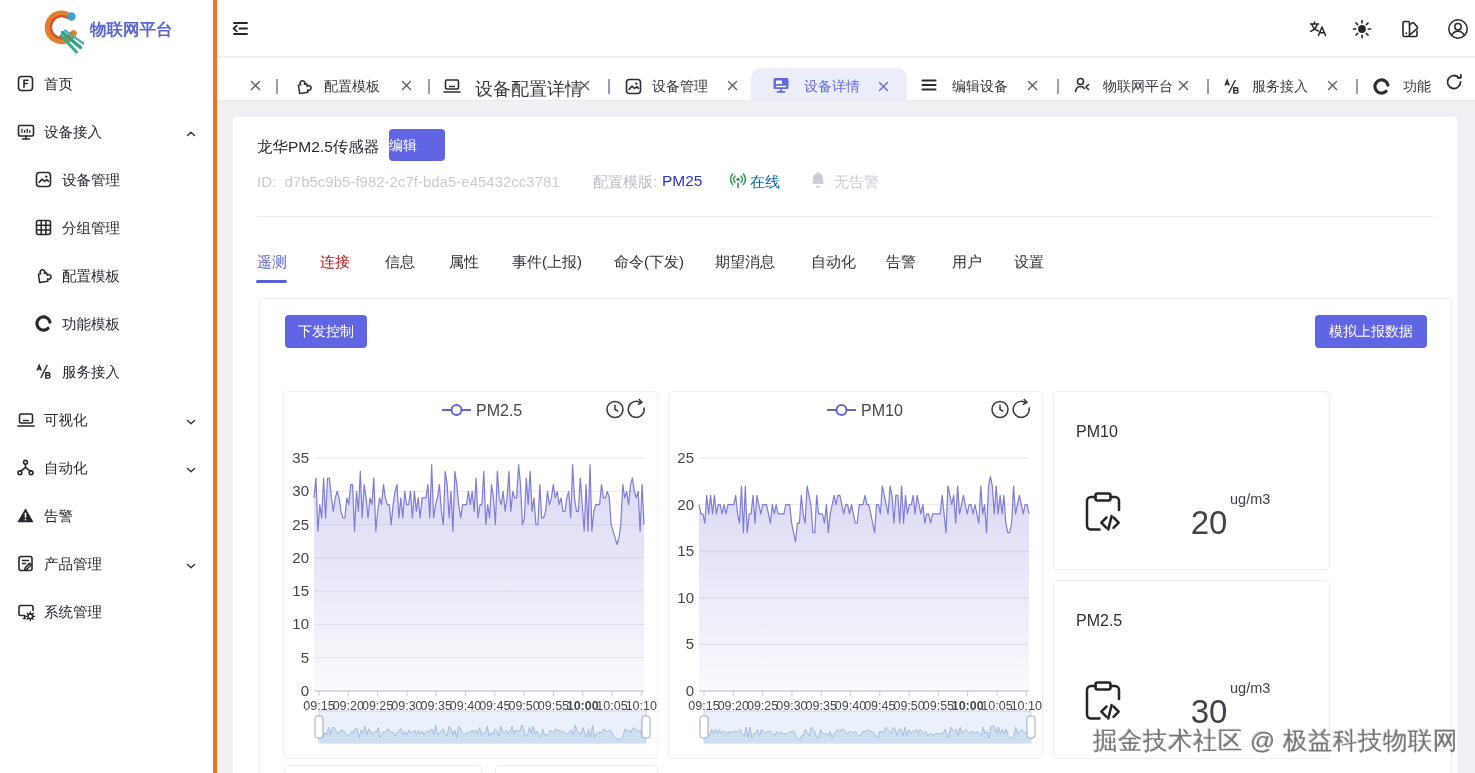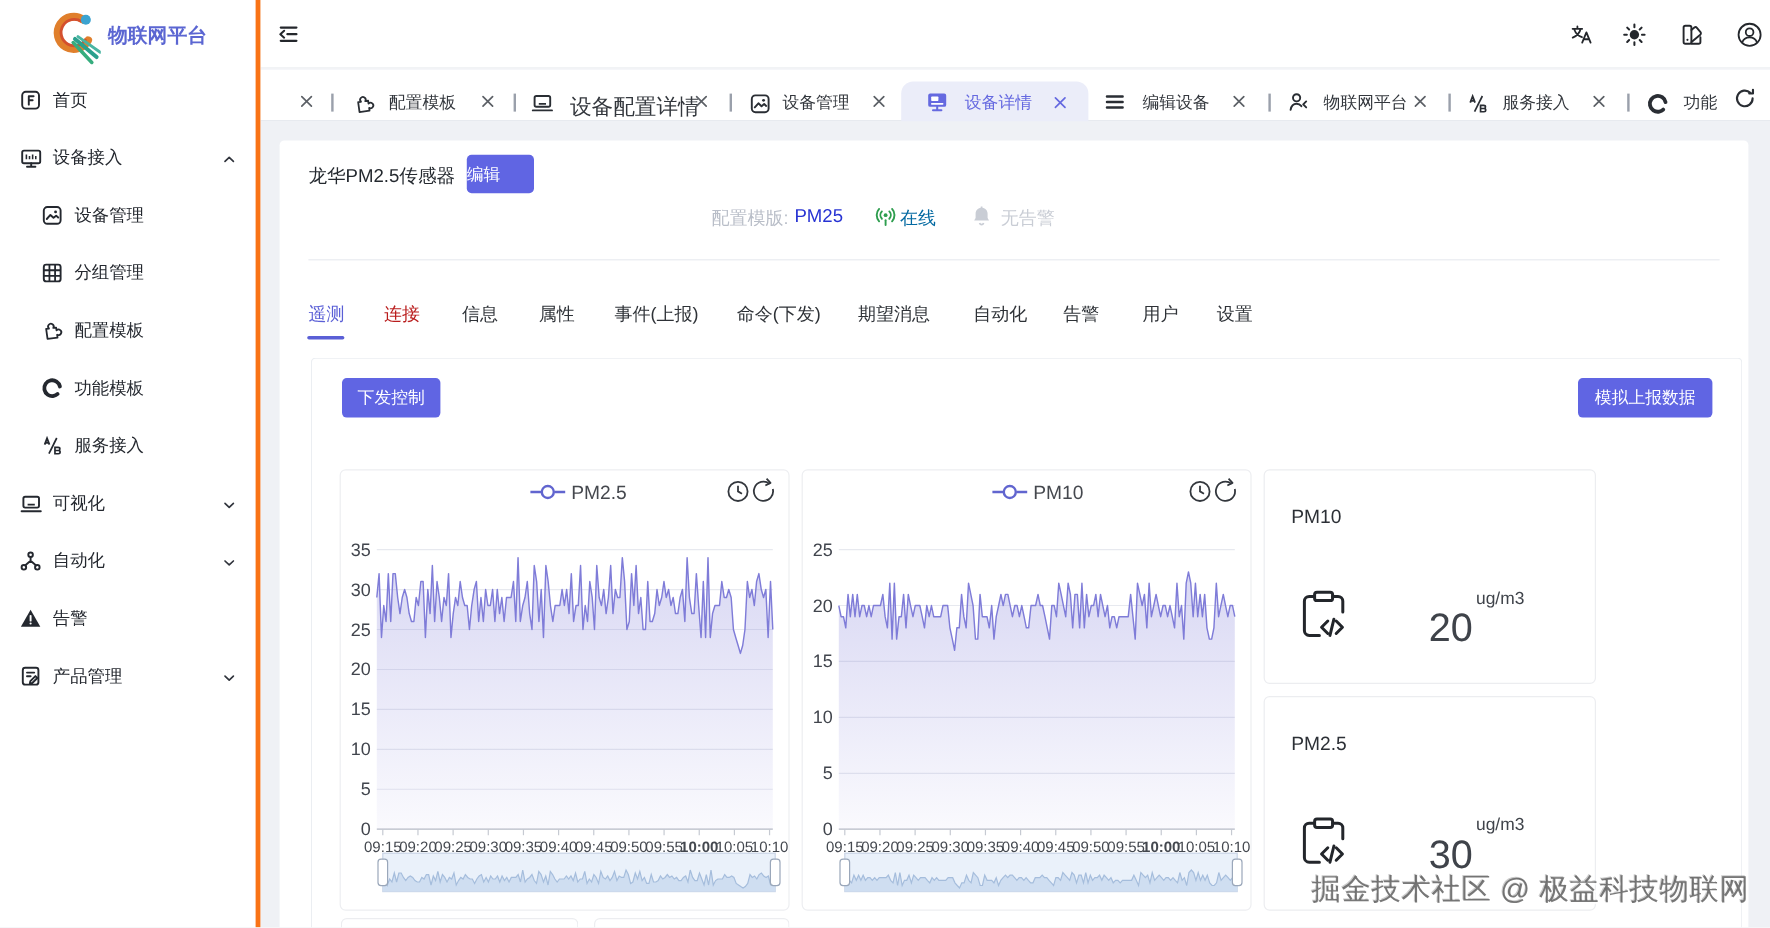--- a/index.html
+++ b/index.html
@@ -114,20 +114,21 @@
     <span style="position:absolute;left:1403px;top:77px"><span style="font-size:14px;color:#33373d">功能</span></span>
     <span style="position:absolute;left:1445px;top:73px"><span style="color:#2a2e34"><svg width="18" height="18" viewBox="0 0 18 18" style="" fill="none">
           <path d="M15.5 9 a6.5 6.5 0 1 1 -1.9-4.6" stroke="currentColor" stroke-width="1.8" stroke-linecap="round" fill="none"></path>
           <path d="M15.8 1.8 v3.1 h-3.1" stroke="currentColor" stroke-width="1.8" stroke-linecap="round" stroke-linejoin="round" fill="none"></path>
         </svg></span></span>
 
 <div style="position:absolute;left:233px;top:117px;width:1224px;height:656px;background:#fff;border-radius:4px 4px 0 0"></div>
 
 <div style="position:absolute;left:257px;top:137px;font-size:15.5px;font-weight:500;color:#24292f">龙华PM2.5传感器</div>
 <div style="position:absolute;left:389px;top:129px;width:56px;height:32px;background:#6065e3;border-radius:4px;color:#fff;font-size:14px;text-align:left;line-height:32px">编辑</div>
+<div style="position:absolute;left:257px;top:173px;font-size:15px;color:#c7cbd3">ID:&nbsp; d7b5c9b5-f982-2c7f-bda5-e45432cc3781</div>
 <div style="position:absolute;left:593px;top:173px;font-size:15px;color:#b9bec8">配置模版:</div>
 <div style="position:absolute;left:662px;top:172px;font-size:15.5px;color:#2733d3">PM25</div>
 <div style="position:absolute;left:728px;top:171px"><svg width="20" height="18" viewBox="0 0 20 18" style="" fill="none">
         <g stroke="#2f9e4f" stroke-width="1.6" fill="none" stroke-linecap="round">
           <path d="M10 12.5 v4"></path>
           <circle cx="10" cy="8.3" r="1.6" fill="#2f9e4f" stroke="none"></circle>
           <path d="M6.9 11.3 a4.4 4.4 0 0 1 0-6.1 M13.1 5.2 a4.4 4.4 0 0 1 0 6.1"></path>
           <path d="M4.6 13.4 a7.6 7.6 0 0 1 0-10.3 M15.4 3.1 a7.6 7.6 0 0 1 0 10.3"></path>
         </g>
       </svg></div>
@@ -429,15 +430,26 @@
 <span style="position:absolute;left:16px;top:14px;color:#24282f"><svg width="19" height="19" viewBox="0 0 19 19" style="" fill="none">
             <rect x="3" y="2.5" width="13" height="14" rx="2" stroke="currentColor" stroke-width="1.6" stroke-linecap="round" stroke-linejoin="round" fill="none"></rect>
             <path d="M6.5 6.5 h6 M6.5 9.5 h3" stroke="currentColor" stroke-width="1.6" stroke-linecap="round" stroke-linejoin="round" fill="none"></path>
             <path d="M9.3 13.6 l4.2-4.2 1.6 1.6 -4.2 4.2 -2 .4 Z" fill="#fff" stroke="currentColor" stroke-width="1.6" stroke-linecap="round" stroke-linejoin="round"></path>
           </svg></span>
 <span style="position:absolute;left:44px;top:0;line-height:48px;font-size:14.5px;color:#24282f">产品管理</span>
         <span style="position:absolute;left:185px;top:18px;color:#30343c"><svg width="12" height="12" viewBox="0 0 12 12" style="" fill="none">
             <path d="M2.5 4.5 L6 7.8 9.5 4.5" stroke="currentColor" stroke-width="1.4" stroke-linecap="round" stroke-linejoin="round" fill="none"></path>
           </svg></span>
       </div>
+      <div style="position:absolute;left:0;top:588px;width:217px;height:48px">
+<span style="position:absolute;left:16px;top:14px;color:#24282f"><svg width="20" height="20" viewBox="0 0 20 20" style="" fill="none">
+            <path d="M17 8.5 V5 c0-.8-.7-1.5-1.5-1.5 h-11 C3.7 3.5 3 4.2 3 5 v7 c0 .8.7 1.5 1.5 1.5 H8.5" stroke="currentColor" stroke-width="1.6" stroke-linecap="round" stroke-linejoin="round" fill="none"></path>
+            <path d="M7.5 16.5 h1.8 M8.8 13.5 v3" stroke="currentColor" stroke-width="1.6" stroke-linecap="round" stroke-linejoin="round" fill="none"></path>
+            <circle cx="14.3" cy="14.3" r="2.4" stroke="currentColor" stroke-width="1.6" stroke-linecap="round" stroke-linejoin="round" fill="none"></circle>
+            <g stroke="currentColor" stroke-width="1.3" stroke-linecap="round">
+              <path d="M17.4 14.3 h1.3 M14.3 17.4 v1.3 M11.2 14.3 H9.9 M14.3 11.2 V9.9 M16.5 16.5 l.9.9 M12.1 16.5 l-.9.9 M12.1 12.1 l-.9-.9 M16.5 12.1 l.9-.9"></path>
+            </g>
+          </svg></span>
+<span style="position:absolute;left:44px;top:0;line-height:48px;font-size:14.5px;color:#24282f">系统管理</span>
+      </div>
 </div>
 
 <div style="position:absolute;left:1093px;top:724px;font-size:24.5px;white-space:nowrap;letter-spacing:0.5px;color:rgba(88,88,88,0.80);text-shadow:2px 2px 1px rgba(255,255,255,0.98),-1px -1px 0 rgba(70,70,70,0.28)">掘金技术社区 @ 极益科技物联网</div>
 </div>
 </body></html>

